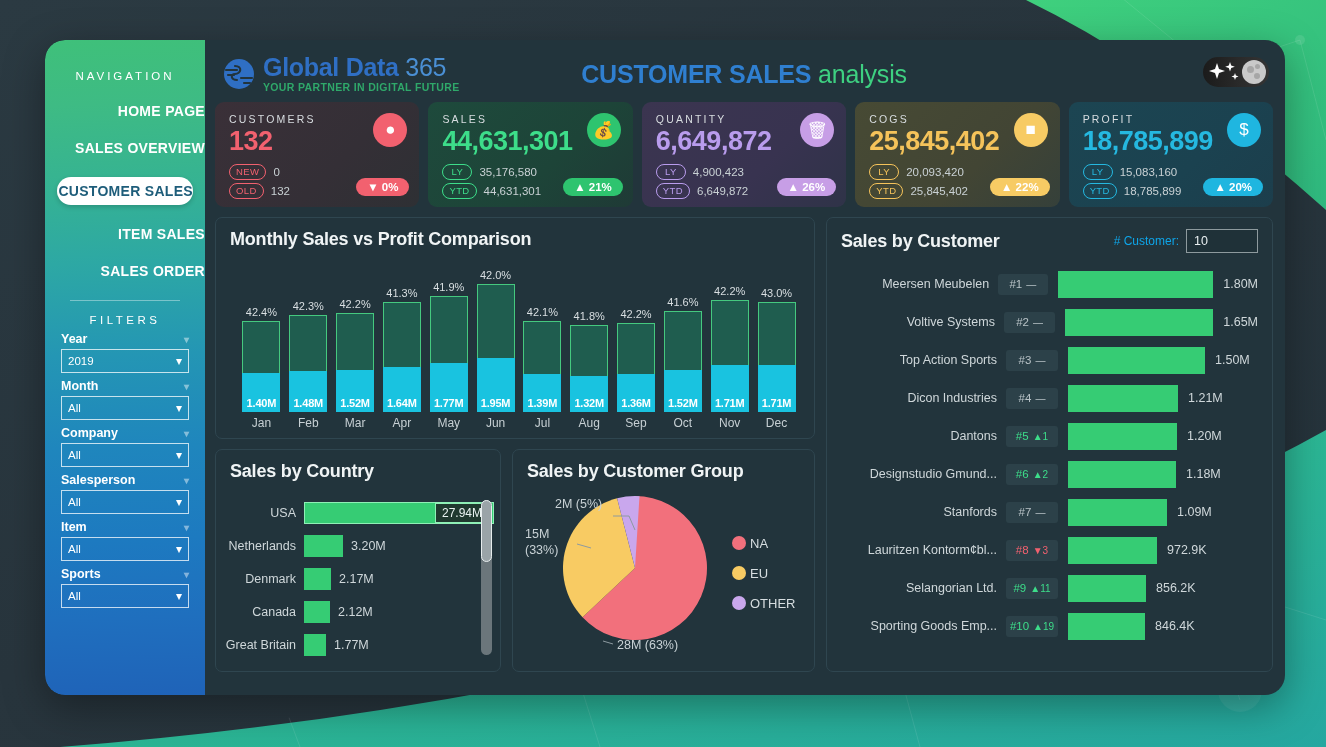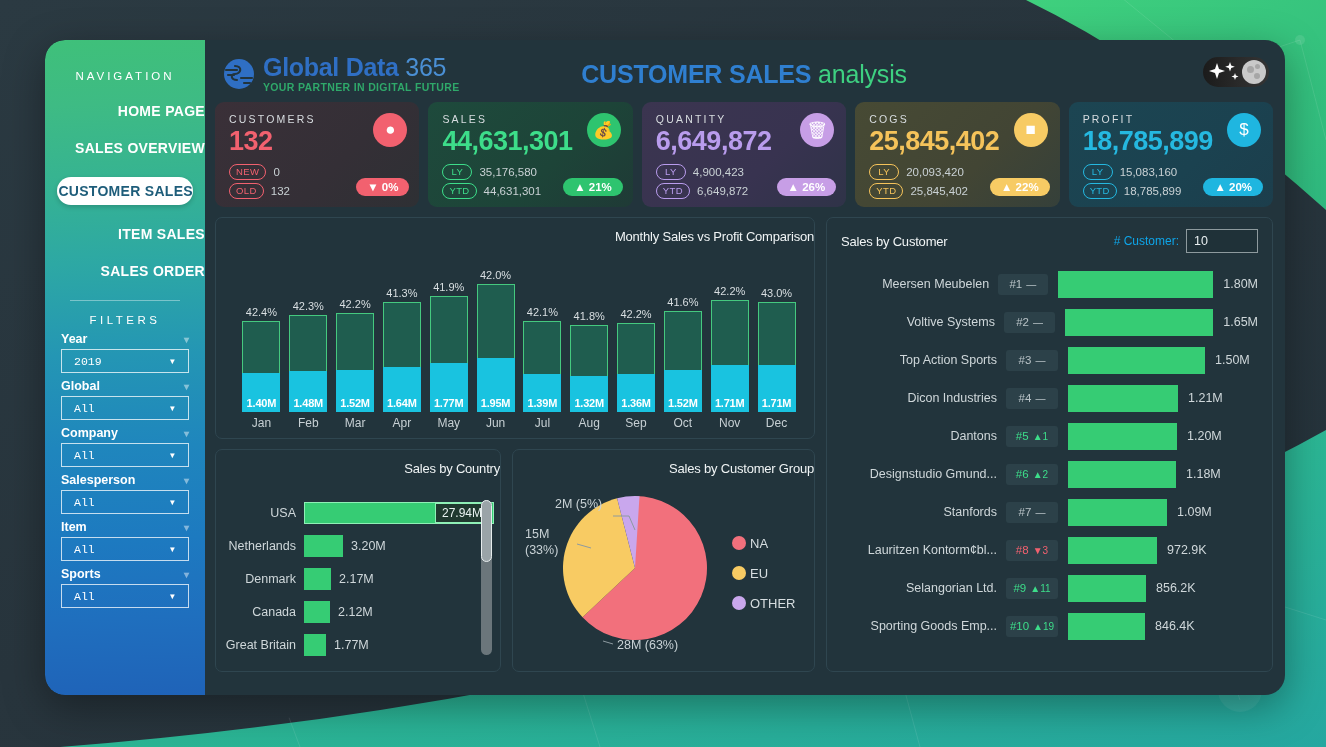--- a/index.html
+++ b/index.html
@@ -62,22 +62,22 @@
   .filter-block { padding: 0 16px; margin-top: 6px; }
   .filter-label {
     display:flex; justify-content:space-between; align-items:center;
     color:#ffffff; font-size:12.5px; font-weight:bold; margin-bottom:3px;
   }
   .filter-label .chev { opacity:.45; font-size:10px; }
   .filter-select {
     width:100%; height: 24px;
     border:1px solid rgba(255,255,255,.75);
     background:transparent; color:#ffffff;
-    font-size:11.5px; font-family:Liberation Mono, monospace;
-    padding: 0 12px;
+    font-size:11.5px; font-family:Liberation Sans, sans-serif;
+    padding: 0 6px;
     display:flex; align-items:center; justify-content:space-between;
     cursor:pointer;
     text-align:right;
   }
   .filter-select .chev { font-size: 12px; }
 
   
   #main { position:absolute; left:160px; top:0; right:0; bottom:0; padding: 8px 12px 10px 10px; }
 
   
@@ -134,21 +134,21 @@
     font-size:11.5px; font-weight:bold; color:#ffffff;
   }
 
   
   #grid { display:flex; gap:11px; margin-top: 10px; height: 455px; }
   #leftcol { width: 600px; display:flex; flex-direction:column; gap:10px; }
   .panel {
     background:#22343c; border:1px solid #2f4650; border-radius:7px;
     position:relative; overflow:hidden;
   }
-  .panel-title { font-size: 13px; font-weight:normal; color:#f0f4f5; padding: 11px 0 0 14px; letter-spacing:-.2px;text-align:right; }
+  .panel-title { font-size: 18px; font-weight:bold; color:#f0f4f5; padding: 11px 0 0 14px; letter-spacing:-.2px; }
 
   
   #barPanel { height: 222px; }
   #bars { position:absolute; left:22px; right:14px; top:44px; bottom:8px; display:flex; align-items:flex-end; }
   .barcol { flex:1; display:flex; flex-direction:column; align-items:center; height:100%; justify-content:flex-end; }
   .barpct { font-size:11px; color:#d9dfe2; margin-bottom:3px; }
   .barwrap { width: 38px; display:flex; flex-direction:column; justify-content:flex-end; }
   .bar-top { background:#1f5d4f; border:1px solid #45c97f; border-bottom:none; }
   .bar-bot { background:#19c3e0; display:flex; align-items:flex-end; justify-content:center; }
   .bar-bot span { font-size:11px; font-weight:bold; color:#ffffff; padding-bottom:3px; letter-spacing:-.2px;}
@@ -257,21 +257,21 @@
             <span>Year</span>
             <span class="chev">▾</span>
           </div>
           <div class="filter-select">
             <span>2019</span>
             <span class="chev">▾</span>
           </div>
         </div>
         <div class="filter-block">
           <div class="filter-label">
-            <span>Global</span>
+            <span>Month</span>
             <span class="chev">▾</span>
           </div>
           <div class="filter-select">
             <span>All</span>
             <span class="chev">▾</span>
           </div>
         </div>
         <div class="filter-block">
           <div class="filter-label">
             <span>Company</span>

